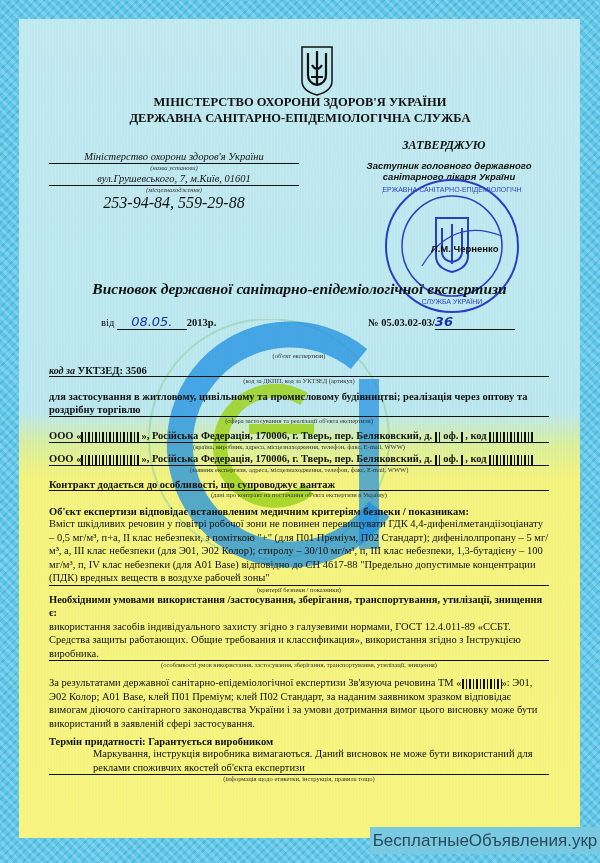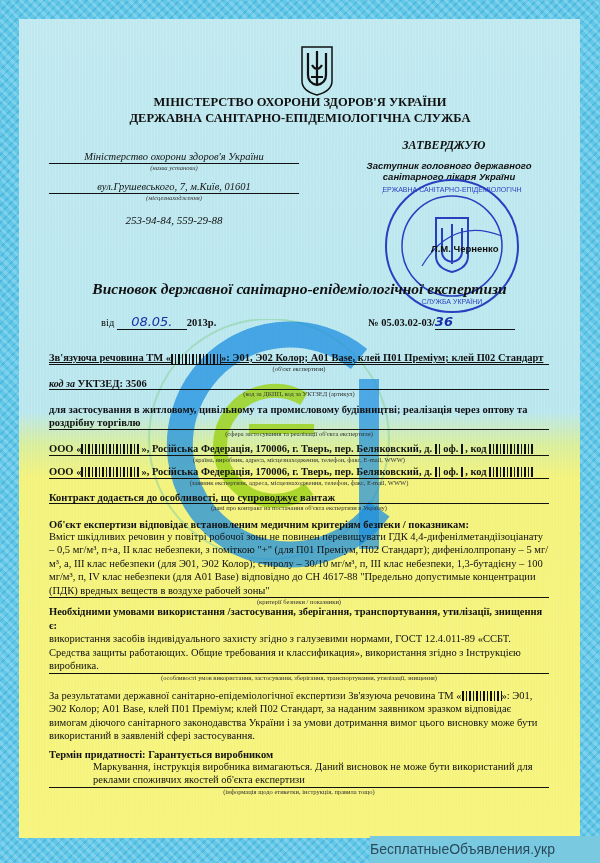--- a/index.html
+++ b/index.html
@@ -40,23 +40,23 @@
   .uline { border-bottom:1px solid #111; }
   .caption { font-size:6.5px; color:#333; text-align:center; }
   .field { font-size:10.5px; font-weight:bold; }
   .body-text { font-size:10.5px; line-height:14px; }
   .stamp { position:absolute; left:380px; top:178px; width:140px; height:140px; pointer-events:none; }
   .sig-text { font-family:"Liberation Sans", sans-serif; font-weight:bold; font-size:9.5px; }
   .hand { font-family:"DejaVu Sans", sans-serif; font-style:italic; color:#1a2fa8; font-size:13px; }
   .censor { display:inline-block; height:10px; background:
     repeating-linear-gradient(90deg, #111 0 2px, transparent 2px 4px, #111 4px 5px, transparent 5px 7px); vertical-align:middle; }
   .watermark-site {
-    position:absolute; right:0; bottom:0; width:230px; height:27px;
+    position:absolute; right:0; bottom:9px; width:230px; height:27px;
     background:#79c9e0; color:#2a4a5c;
-    font-family:"Liberation Sans", sans-serif; font-size:14px; text-align:left; line-height:27px;
+    font-family:"Liberation Sans", sans-serif; font-size:17px; text-align:center; line-height:27px;
   }
 </style>
 </head>
 <body>
 
 <div class="border-frame"></div>
 
 <div class="sheet">
 
   <svg class="watermark" viewBox="0 0 300 250">
@@ -75,23 +75,23 @@
   <div class="ministry" style="left:-19px; top:75px;">
     <div>МІНІСТЕРСТВО ОХОРОНИ ЗДОРОВ'Я УКРАЇНИ</div>
     <div>ДЕРЖАВНА САНІТАРНО-ЕПІДЕМІОЛОГІЧНА СЛУЖБА</div>
   </div>
 
   <div class="abs center" style="left:30px; top:20px; width:250px; font-size:10.5px;">
   </div>
   <div class="abs center" style="left:30px; top:131px; width:250px;">
     <div class="uline" style="font-size:10.5px; line-height:13px;">Міністерство охорони здоров'я України</div>
     <div class="caption">(назва установи)</div>
-    <div class="uline" style="font-size:10.5px; line-height:13px; margin-top:9px;text-align:center;">вул.Грушевського, 7,  м.Київ, 01601</div>
+    <div class="uline" style="font-size:10.5px; line-height:13px; margin-top:1px;text-align:center;">вул.Грушевського, 7,  м.Київ, 01601</div>
     <div class="caption">(місцезнаходження)</div>
-    <div style="font-size:11px; margin-top:13px;">253-94-84, 559-29-88</div>
+    <div style="font-size:16px; margin-top:1px;">253-94-84, 559-29-88</div>
   </div>
 
   <div class="abs center bold" style="left:345px; top:119px; width:160px; font-size:12px;">ЗАТВЕРДЖУЮ</div>
   <div class="abs center sig-text" style="left:340px; top:141px; width:180px; line-height:11px;">
     <div>Заступник головного державного</div>
     <div>санітарного лікаря України</div>
   </div>
 
   <svg class="stamp" style="left:363px; top:157px;" viewBox="0 0 140 140">
     <circle cx="70" cy="70" r="66" fill="none" stroke="#2a3fc0" stroke-width="2"></circle>
@@ -108,23 +108,20 @@
 
   <div class="abs" style="left:82px; top:295px; font-size:10.5px;">
     <span>від</span>
     <span class="uline hand" style="display:inline-block; width:70px; text-align:center;">08.05.</span><span class="bold">2013р.</span>
   </div>
   <div class="abs bold" style="left:349px; top:295px; font-size:10.5px;">
     <span>№ 05.03.02-03/</span><span class="uline hand" style="display:inline-block; width:80px;">36</span>
   </div>
 
   <div class="abs" style="left:30px; top:333px; width:500px;">
-    <div class="field uline" style="text-decoration:underline;">
-      <span>Зв'язуюча речовина ТМ «</span><span class="censor" style="width:50px;"></span><span>»: Э01, Э02 Колор; A01 Base, клей П01 Преміум; клей П02 Стандарт</span>
-    </div>
     <div class="caption">(об'єкт експертизи)</div>
 
     <div class="field uline" style="margin-top:6px;">
       <span style="font-size:10px;font-style:italic;">код за </span><span>УКТЗЕД: 3506</span>
     </div>
     <div class="caption">(код за ДКПП, код за УКТЗЕД (артикул)</div>
 
     <div class="field uline" style="margin-top:6px; line-height:13px;">для застосування в житловому, цивільному та промисловому будівництві; реалізація через оптову та роздрібну торгівлю</div>
     <div class="caption">(сфера застосування та реалізації об'єкта експертизи)</div>
 

